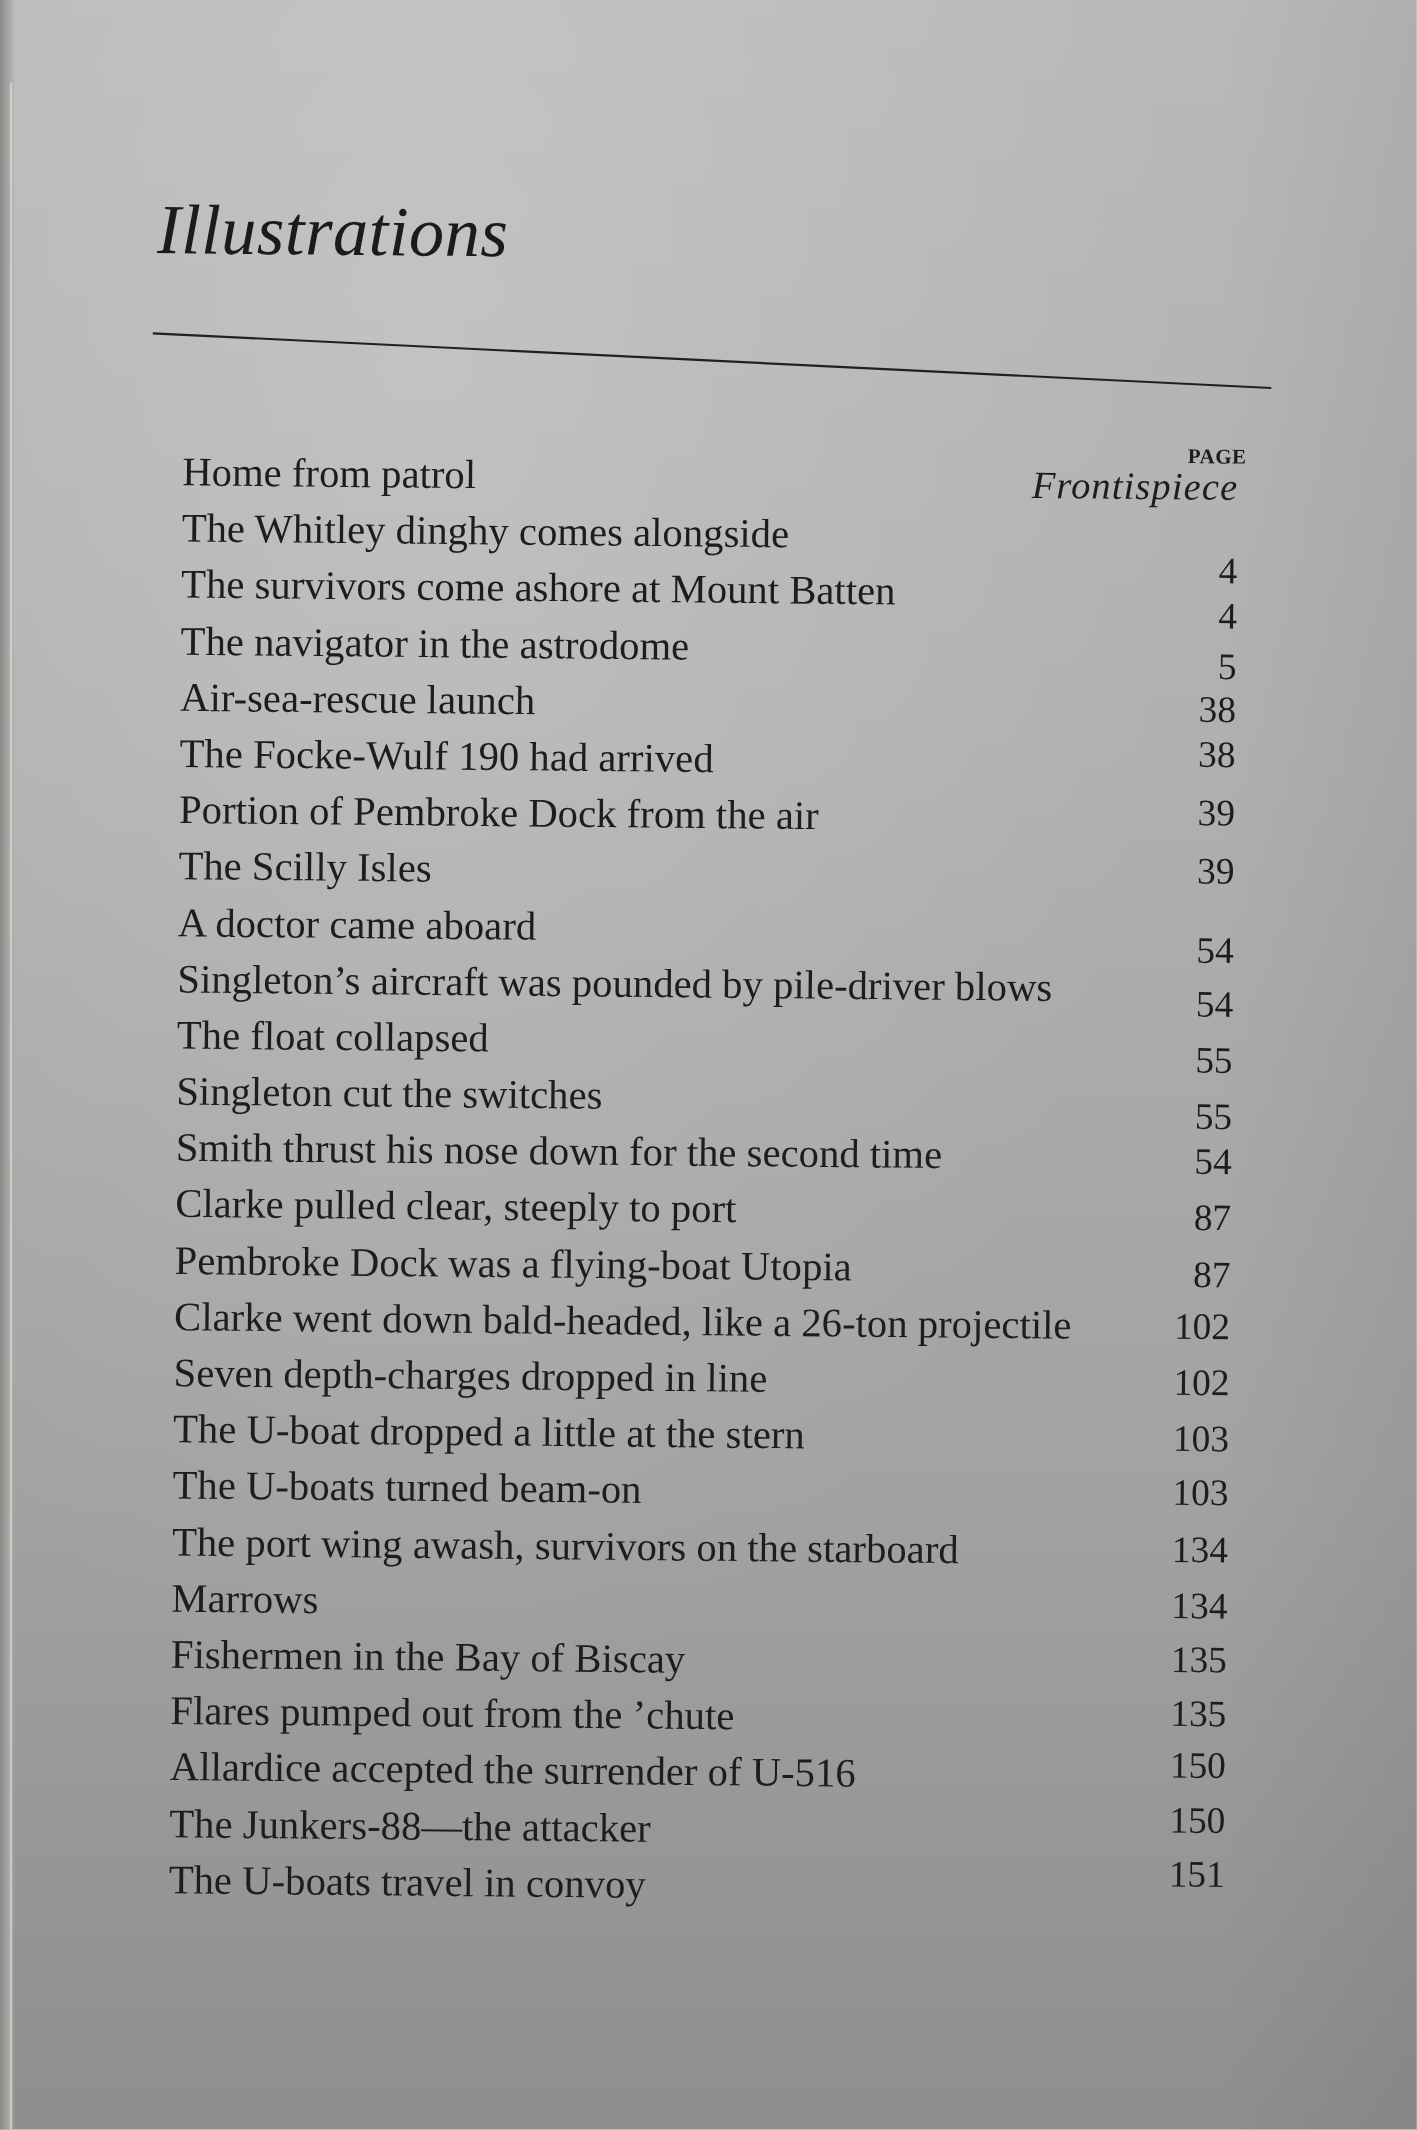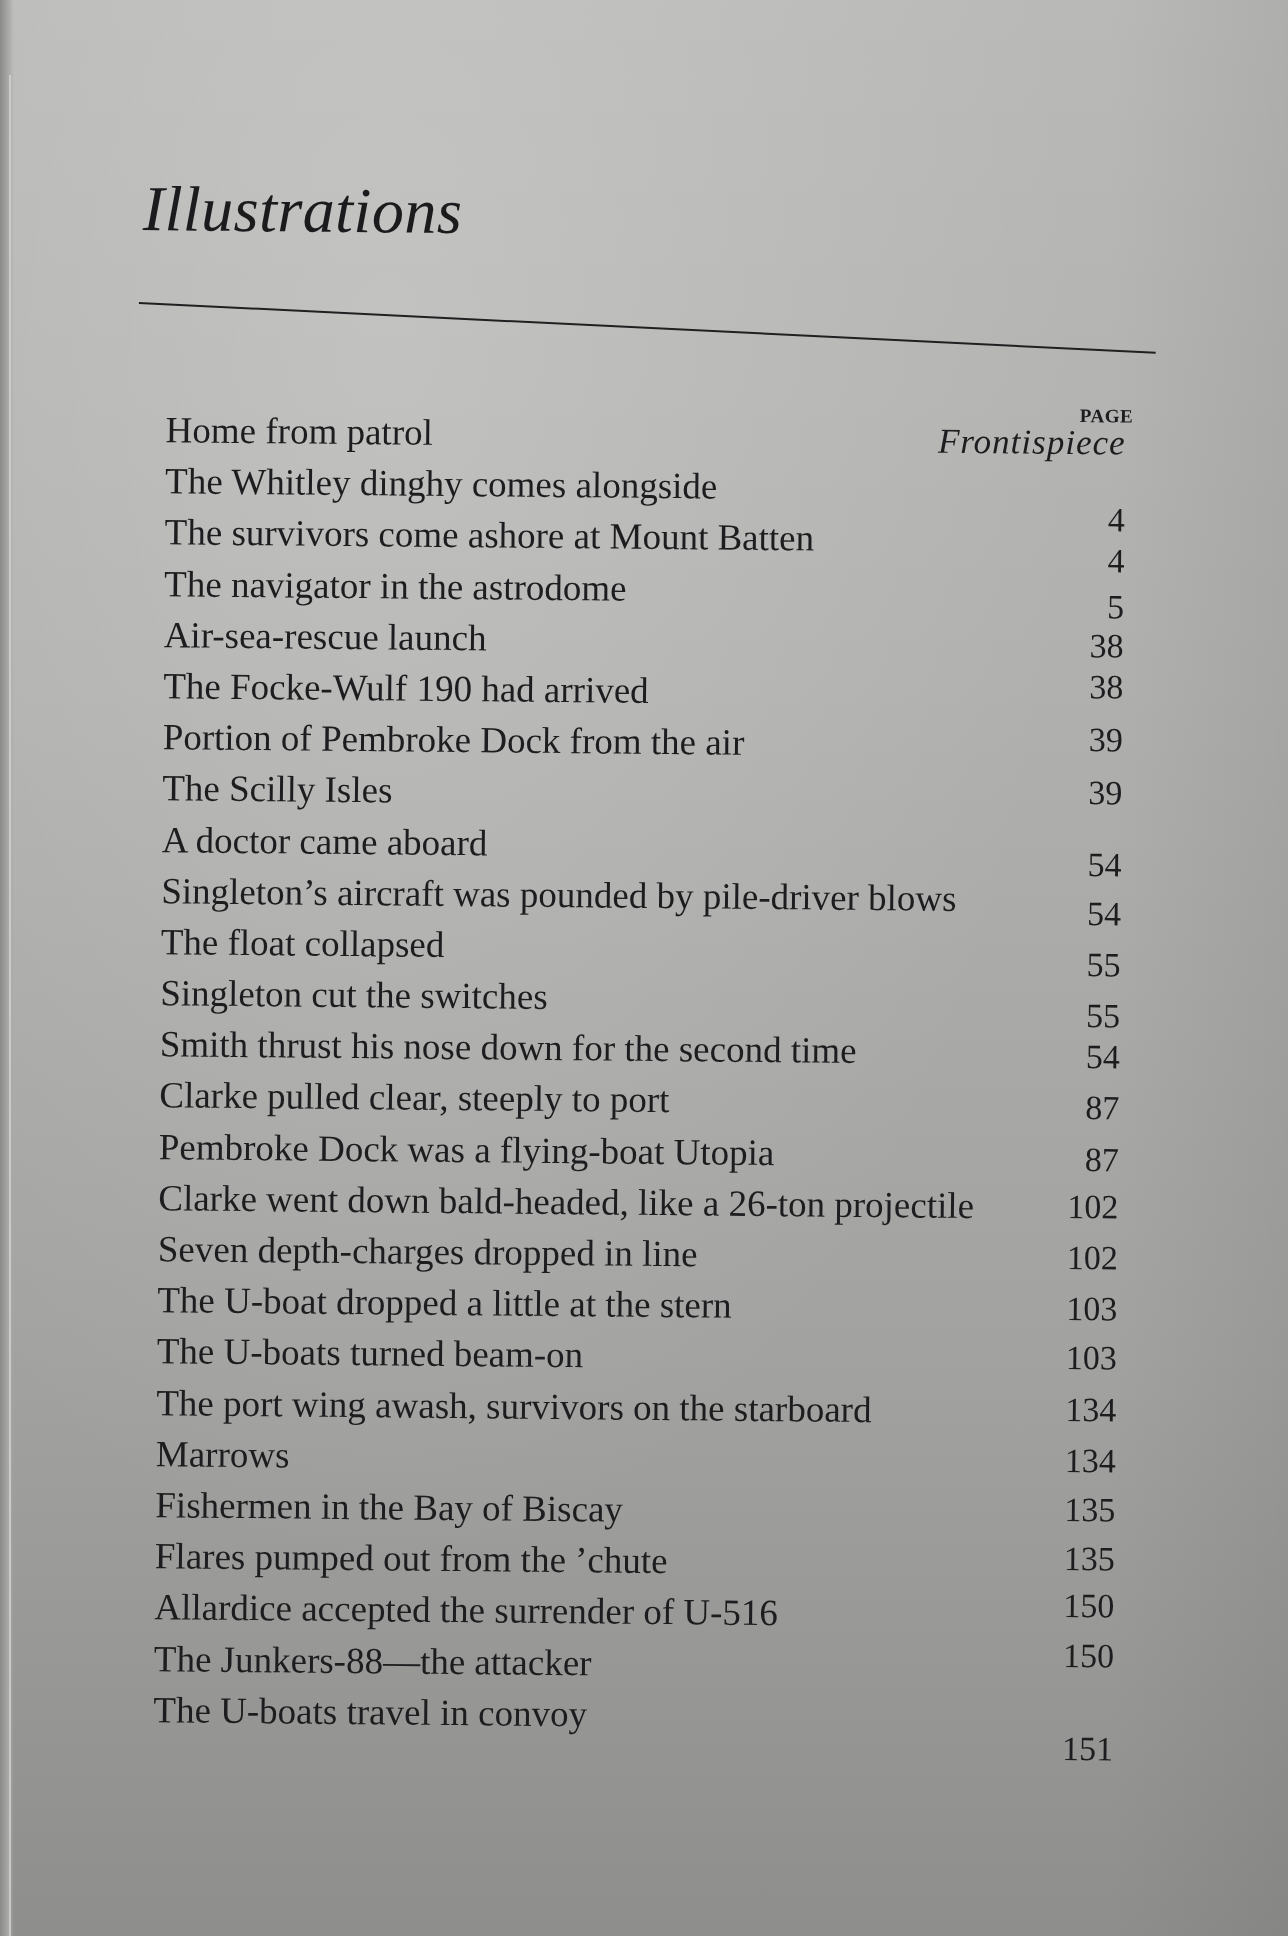--- a/index.html
+++ b/index.html
@@ -214,16 +214,16 @@
     <li class="entry">
       <span class="caption">Allardice accepted the surrender of U-516</span>
       <span class="pg" style="top:-10px;">150</span>
     </li>
     <li class="entry">
       <span class="caption">The Junkers-88—the attacker</span>
       <span class="pg" style="top:-12px;">150</span>
     </li>
     <li class="entry">
       <span class="caption">The U-boats travel in convoy</span>
-      <span class="pg" style="top:-14px;margin-top:44px;">151</span>
+      <span class="pg" style="top:-14px;">151</span>
     </li>
   </ul>
 </div>
 
 </body></html>

